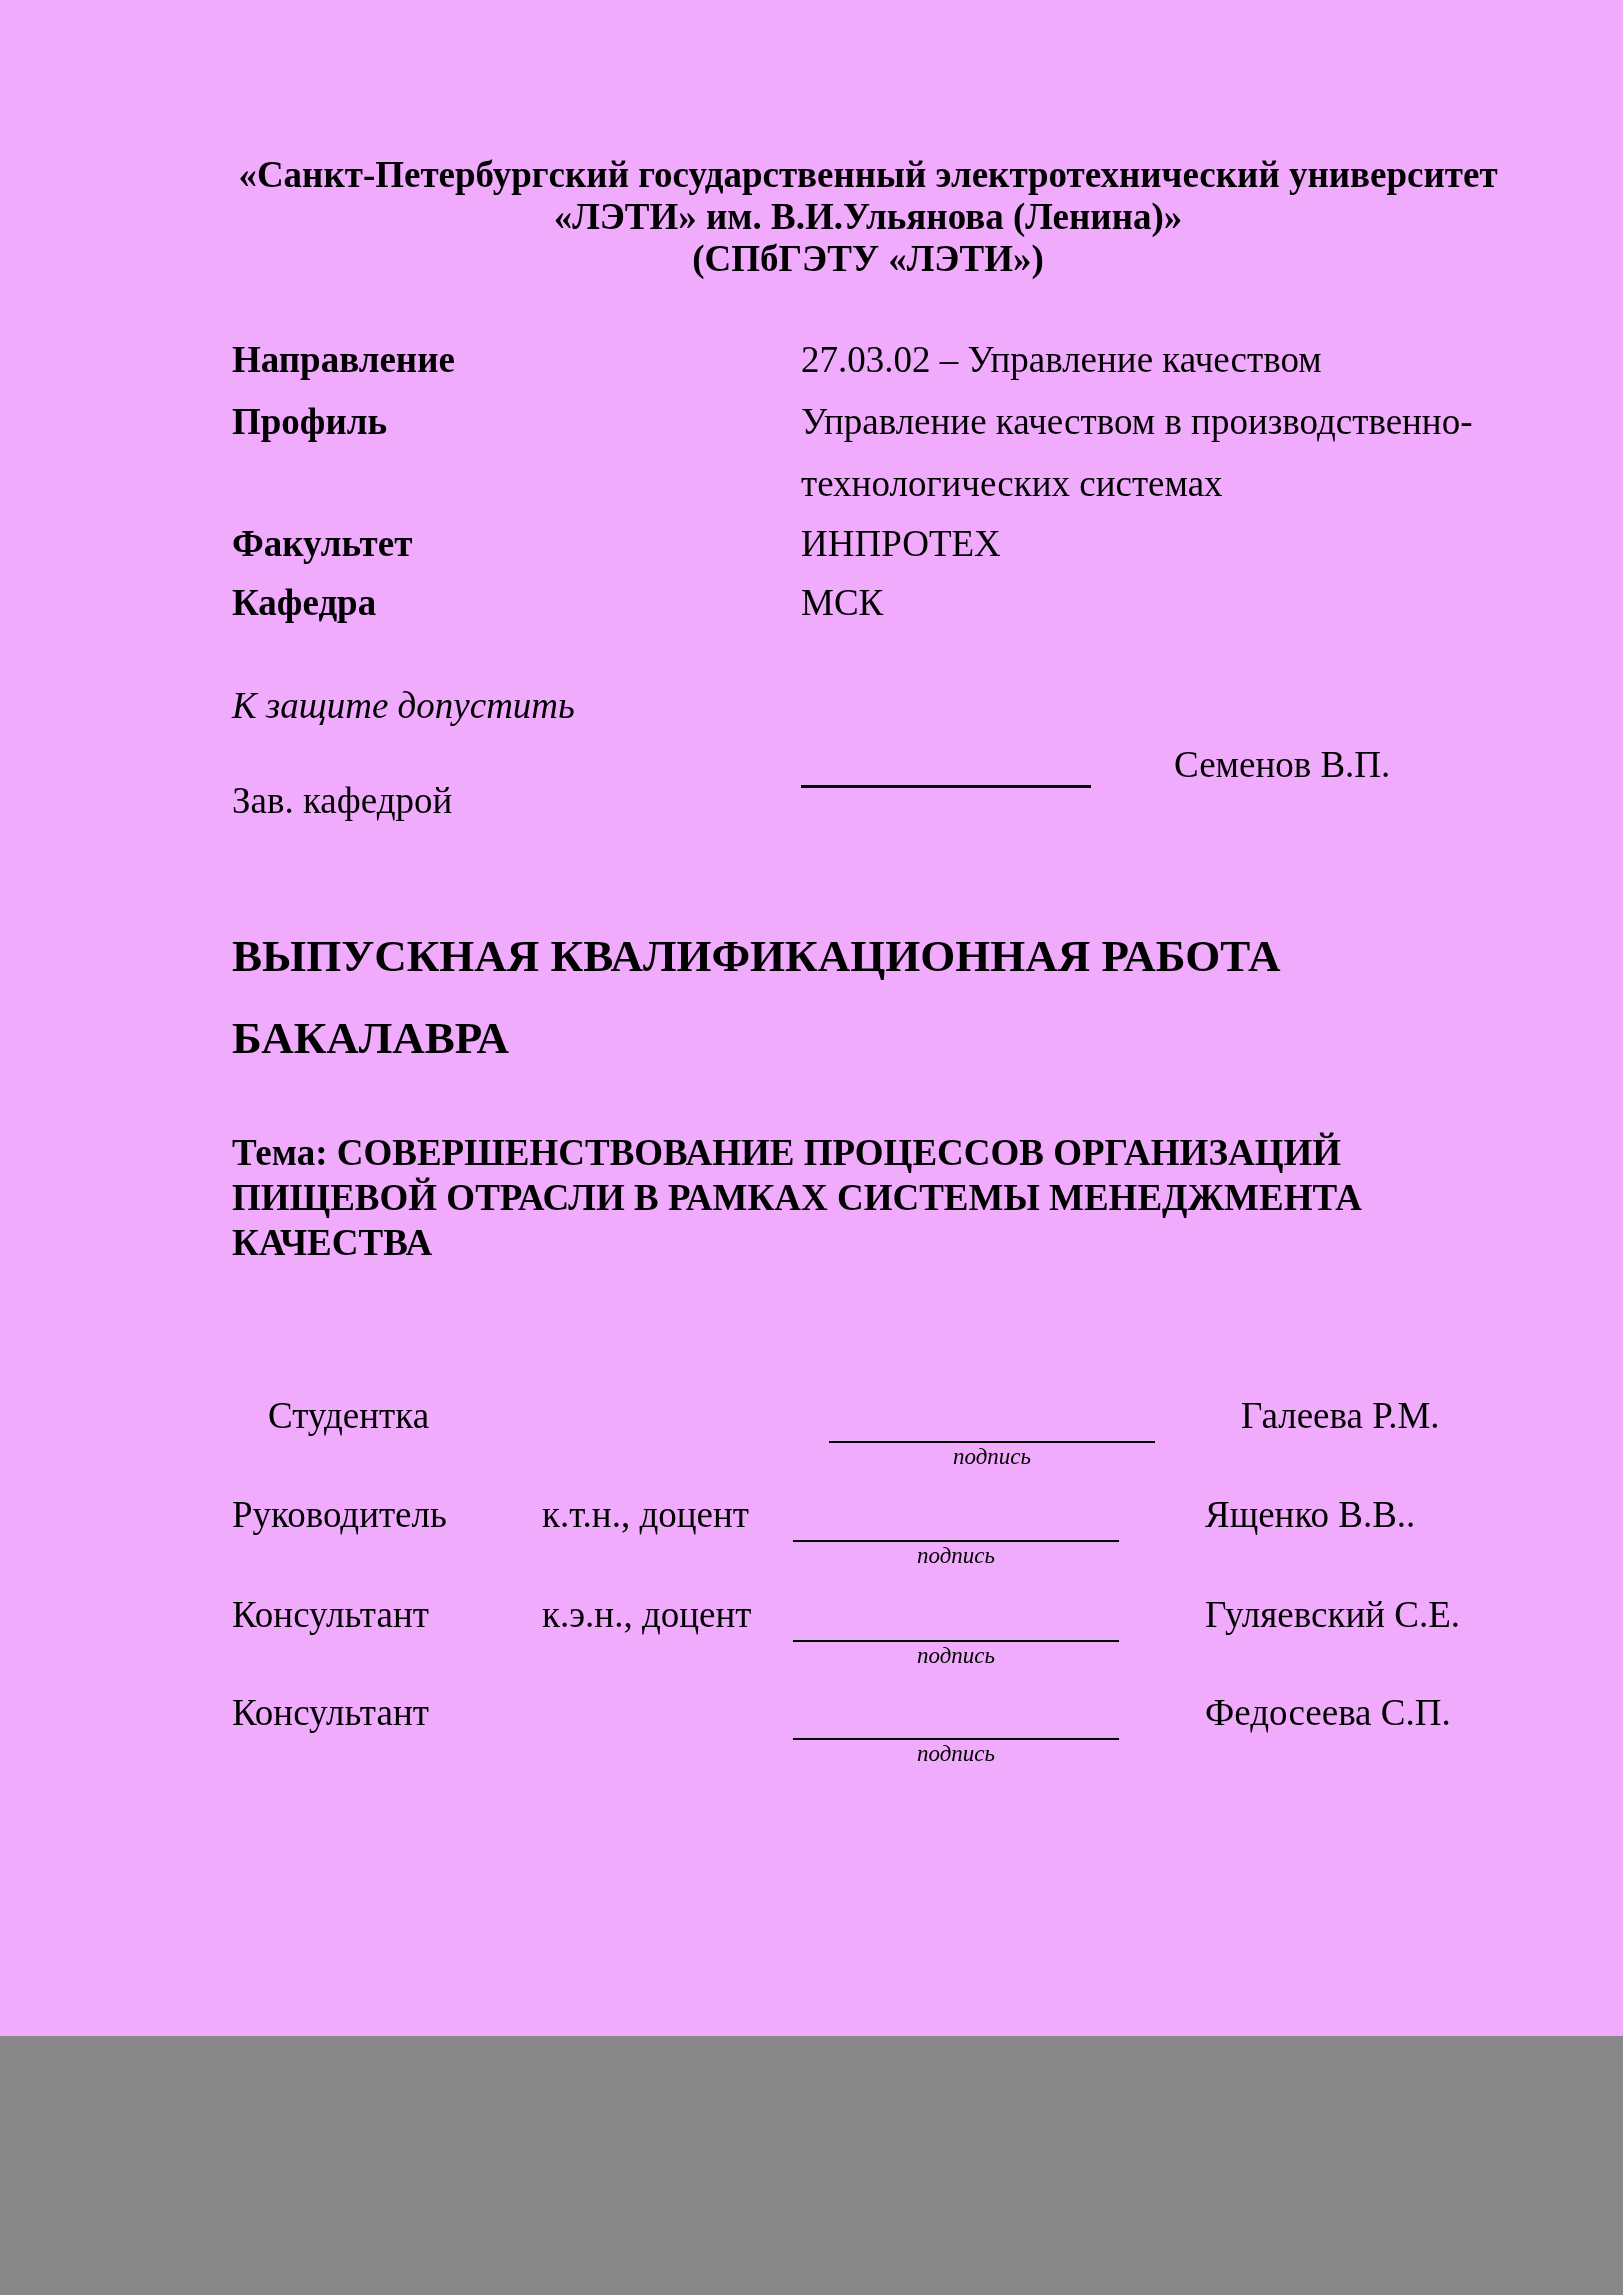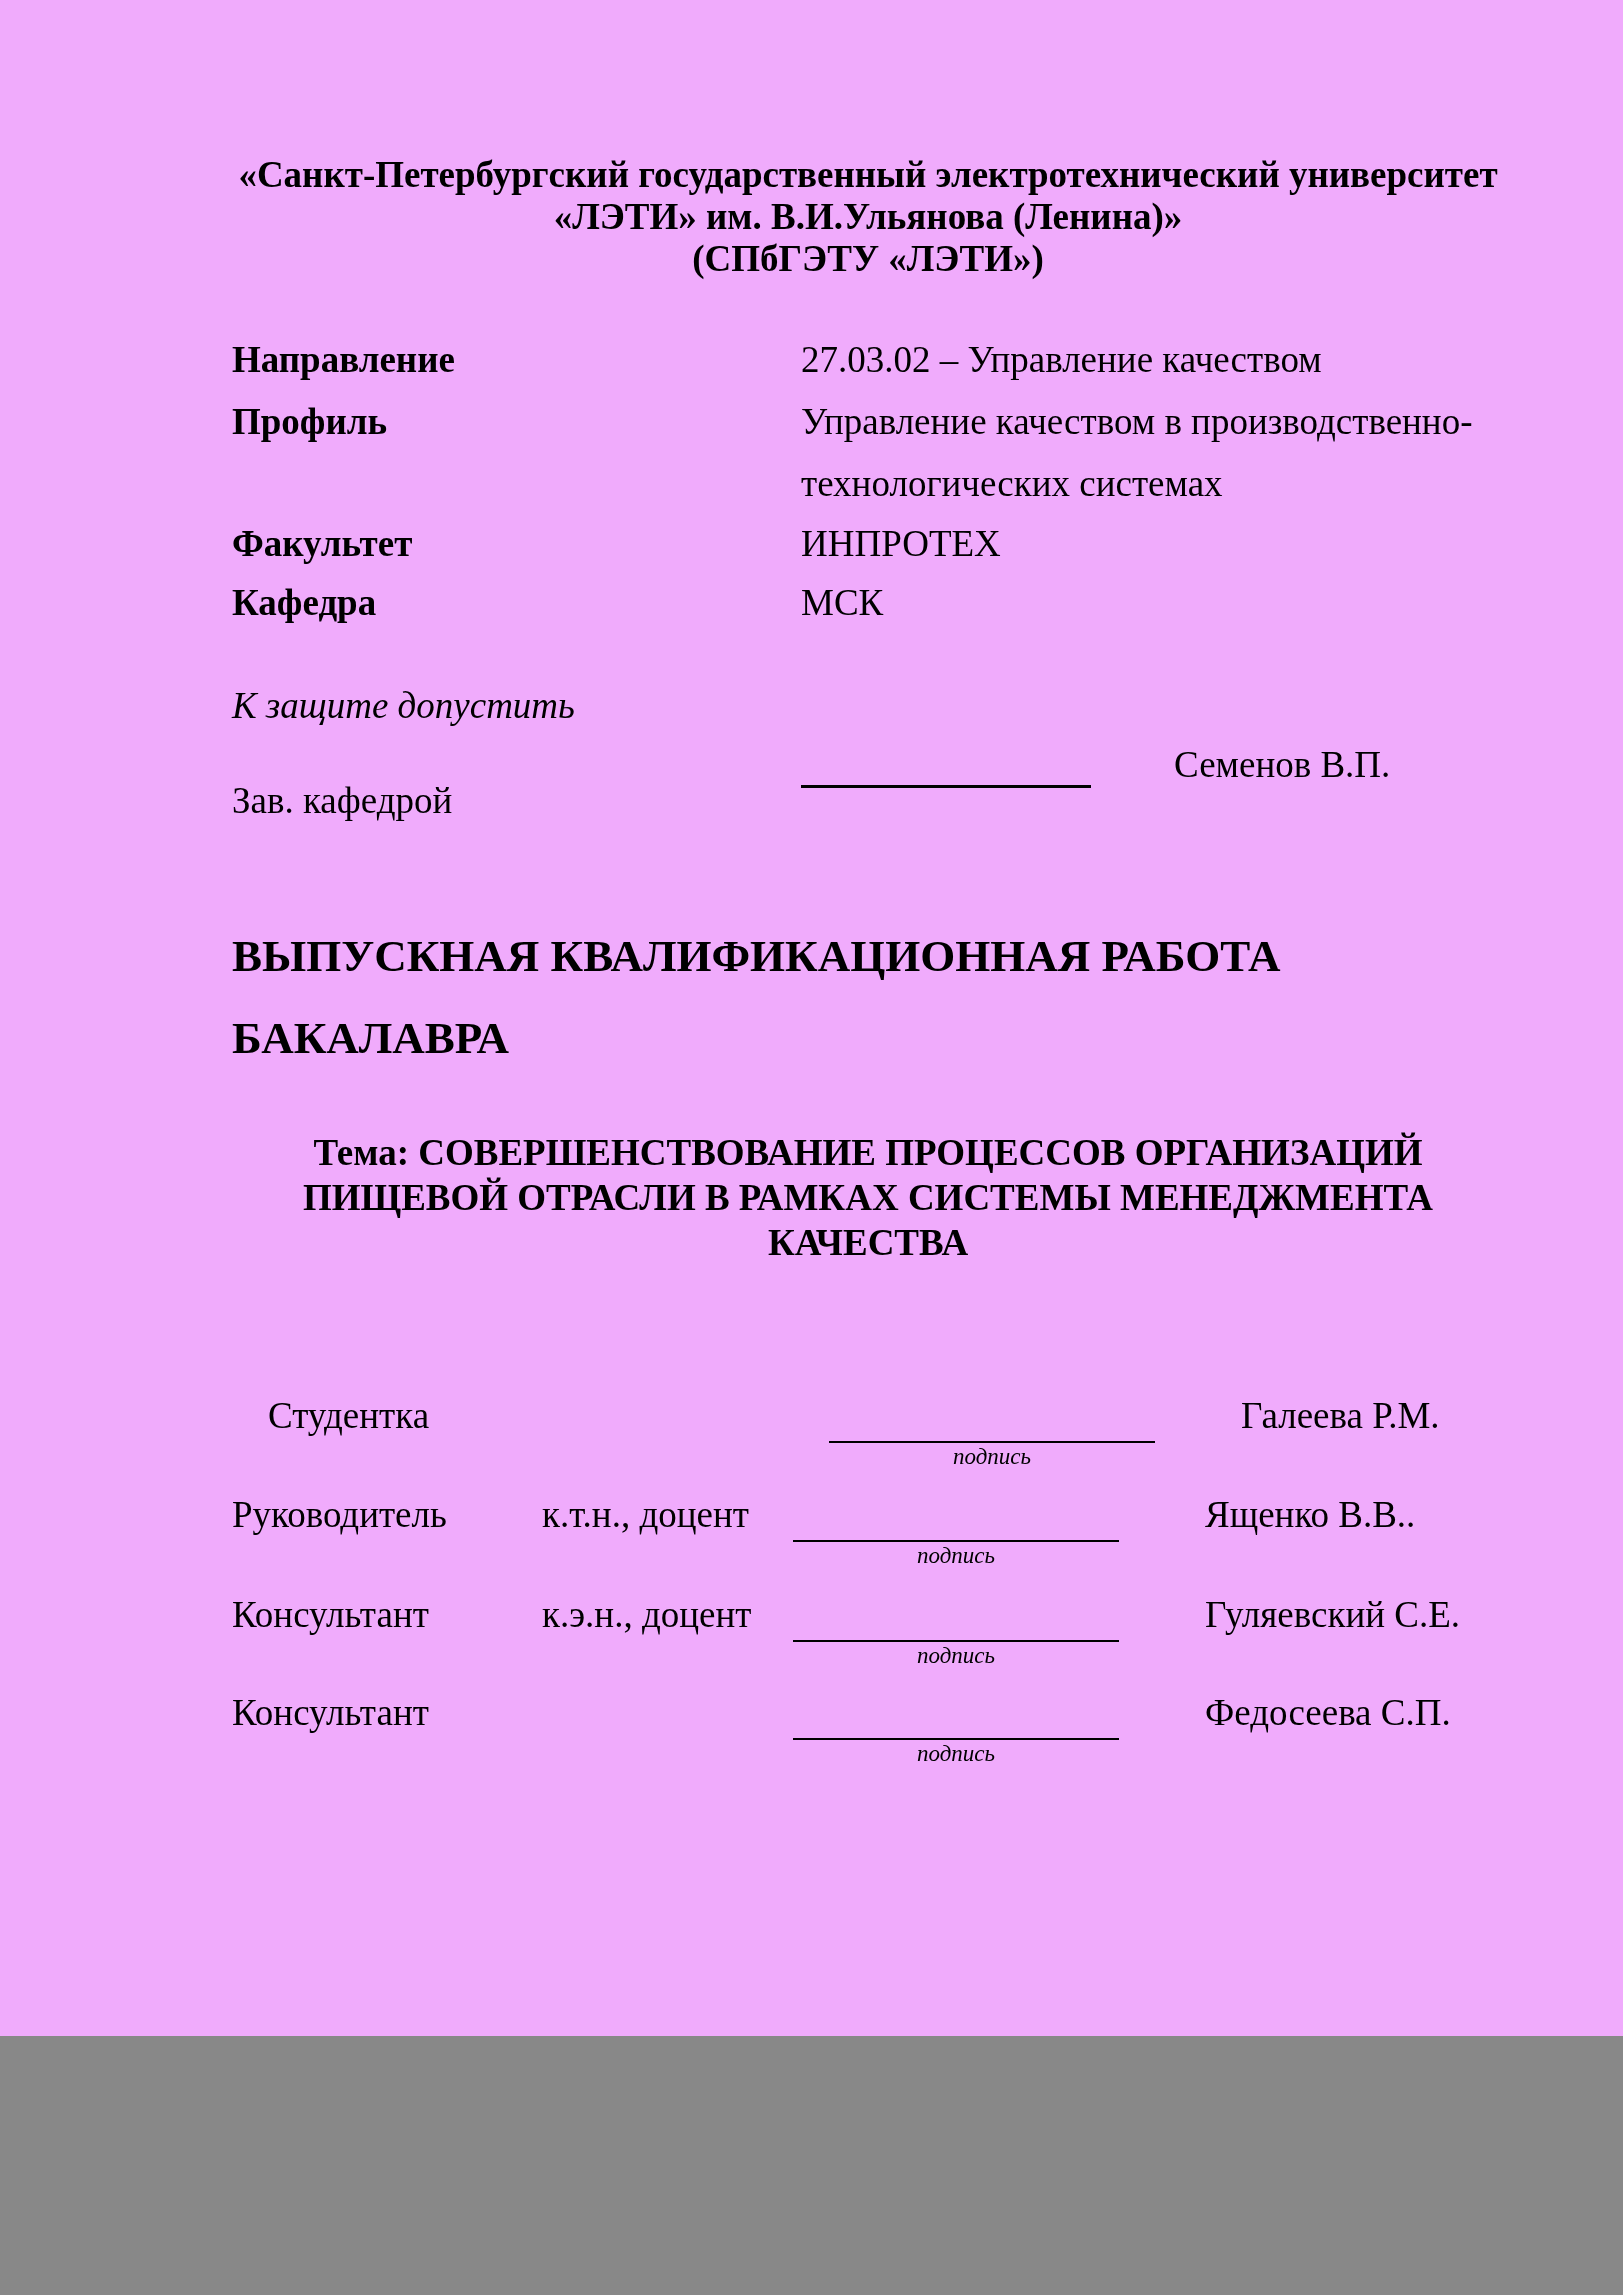--- a/index.html
+++ b/index.html
@@ -39,21 +39,21 @@
   
   .title {
     top: 915px; left: 232px; width: 1272px;
     font-weight: 700;
     font-size: 45px; line-height: 82px;
   }
 
   
   .theme {
     top: 1130px; left: 232px; width: 1272px;
-    text-align: center; font-weight: 700; line-height: 45px;
+    text-align: left; font-weight: 700; line-height: 45px;
   }
 
   
   .sig-row { left: 232px; width: 1272px; height: 98px; }
   .sig-row-0 { top: 1395px; margin-left: 36px; }
   .sig-row-1 { top: 1494px; }
   .sig-row-2 { top: 1594px; }
   .sig-row-3 { top: 1692px; }
   .sig-role { position: absolute; left: 0; top: 0; line-height: 42px; white-space: nowrap; }
   .sig-qual { position: absolute; left: 310px; top: 0; line-height: 42px; white-space: nowrap; }

